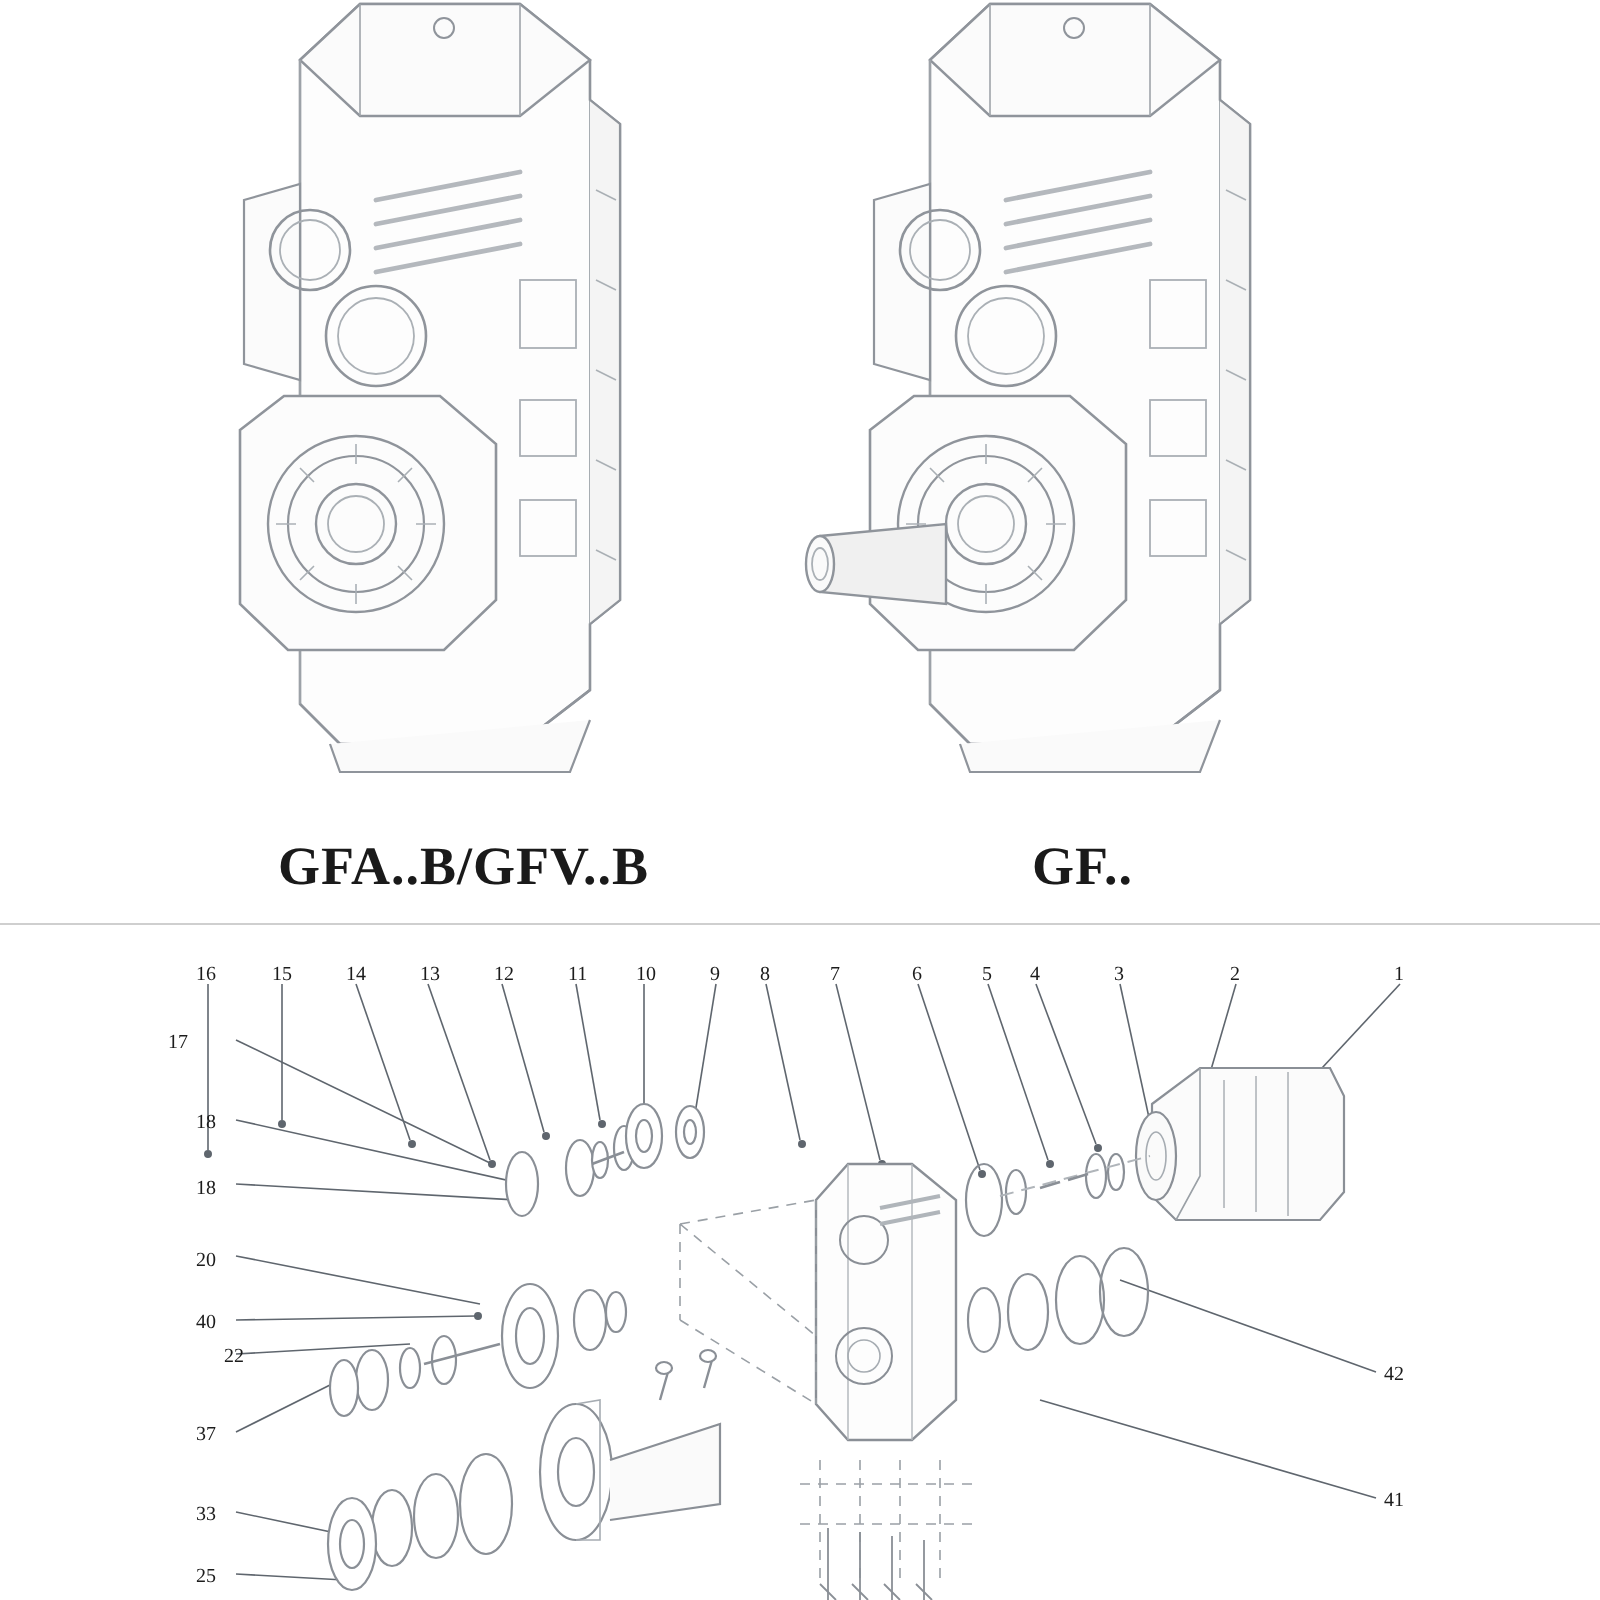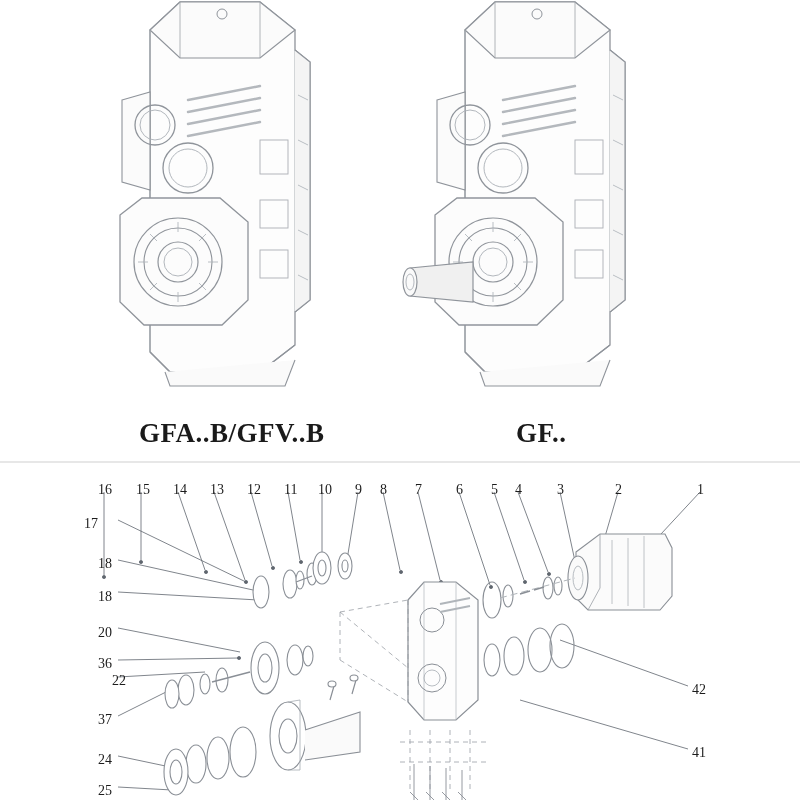--- a/index.html
+++ b/index.html
@@ -11,21 +11,21 @@
     font-family:"Liberation Serif",serif;
     font-weight:700;
     font-size:27px;
     letter-spacing:0.5px;
     color:#1a1a1a;
     white-space:nowrap;
   }
   .callout-num{
     position:absolute;
     font-family:"Liberation Serif",serif;
-    font-size:14px;
+    font-size:10px;
     color:#1c1c1c;
     white-space:nowrap;
     text-align:right;
   }
   svg.art{position:absolute;left:0;top:0;width:800px;height:800px;pointer-events:none;}
 </style>
 </head>
 <body>
 
 <div id="stage">
@@ -248,24 +248,24 @@
     <div class="callout-num" style="left:557px;top:482px;">3</div>
     <div class="callout-num" style="left:615px;top:482px;">2</div>
     <div class="callout-num" style="left:697px;top:482px;">1</div>
   </div>
 
   <div>
     <div class="callout-num" style="left:84px;top:516px;">17</div>
     <div class="callout-num" style="left:98px;top:556px;">18</div>
     <div class="callout-num" style="left:98px;top:589px;">18</div>
     <div class="callout-num" style="left:98px;top:625px;">20</div>
-    <div class="callout-num" style="left:98px;top:656px;">36</div>
+    <div class="callout-num" style="left:98px;top:656px;">40</div>
     <div class="callout-num" style="left:112px;top:673px;">22</div>
     <div class="callout-num" style="left:98px;top:712px;">37</div>
-    <div class="callout-num" style="left:98px;top:752px;">24</div>
+    <div class="callout-num" style="left:98px;top:752px;">33</div>
     <div class="callout-num" style="left:98px;top:783px;">25</div>
   </div>
 
   <div>
     <div class="callout-num" style="left:692px;top:682px;">42</div>
     <div class="callout-num" style="left:692px;top:745px;">41</div>
   </div>
 
 </div>
 

